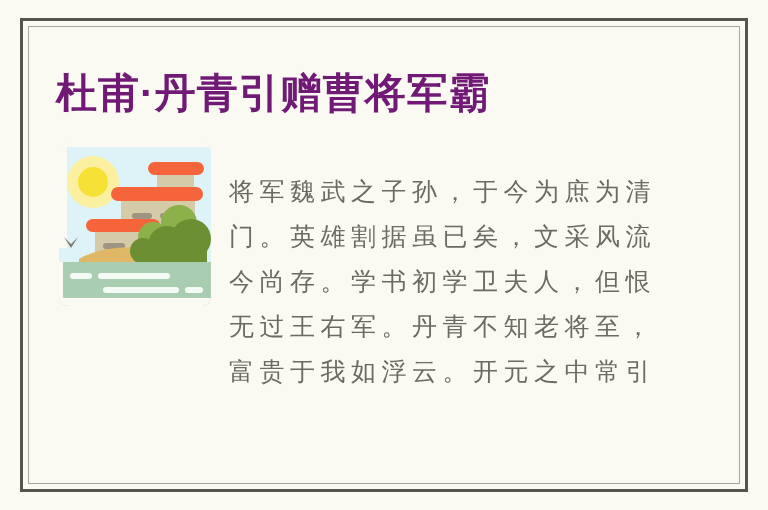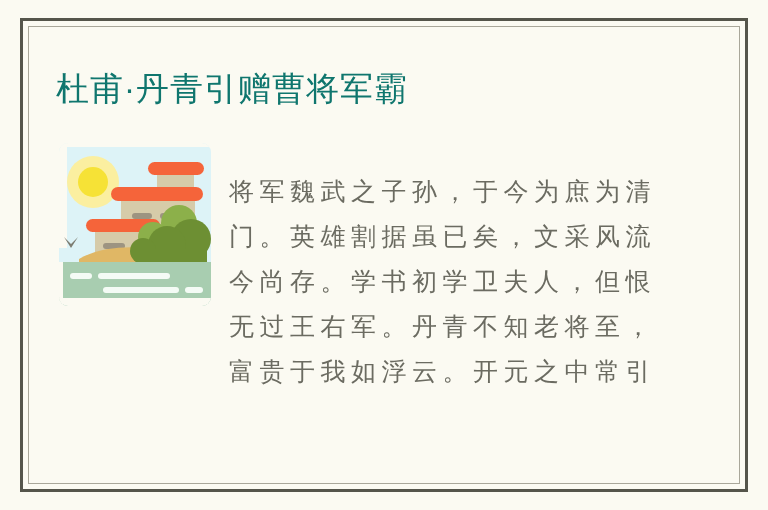--- a/index.html
+++ b/index.html
@@ -34,25 +34,25 @@
     box-sizing: border-box;
     border: 1px solid #a9a79a;
     background: #fbfaf2;
   }
 
   
   #poem-title {
     position: absolute;
     left: 33px;
     top: 47px;
-    font-size: 33px;
+    font-size: 41px;
     line-height: 1.25;
     letter-spacing: 1px;
-    color: #0f766e;
-    font-weight: 400;
+    color: #701a75;
+    font-weight: 700;
     white-space: nowrap;
   }
 
   
   #poem-illustration {
     position: absolute;
     left: 36px;
     top: 122px;
     width: 152px;
     height: 163px;

